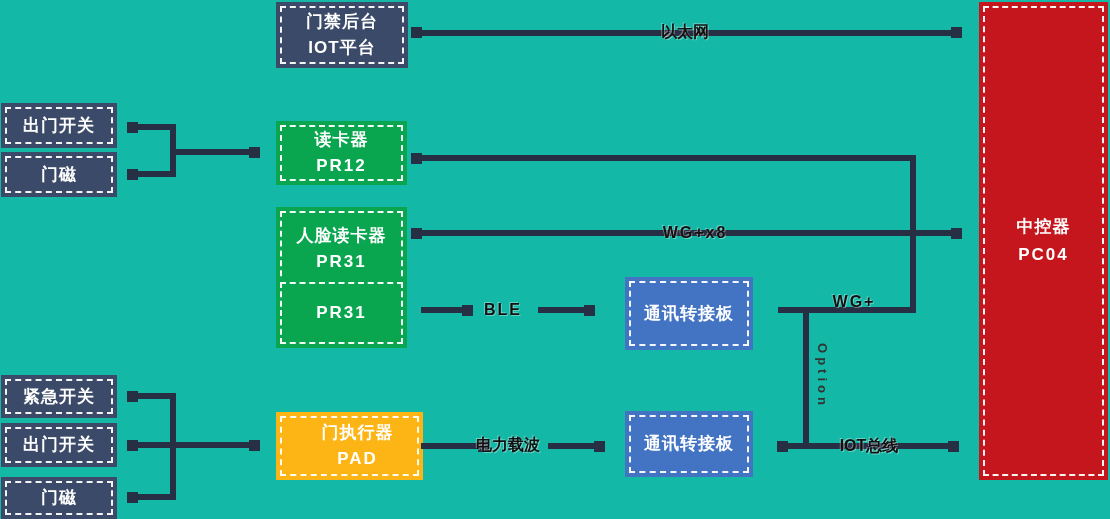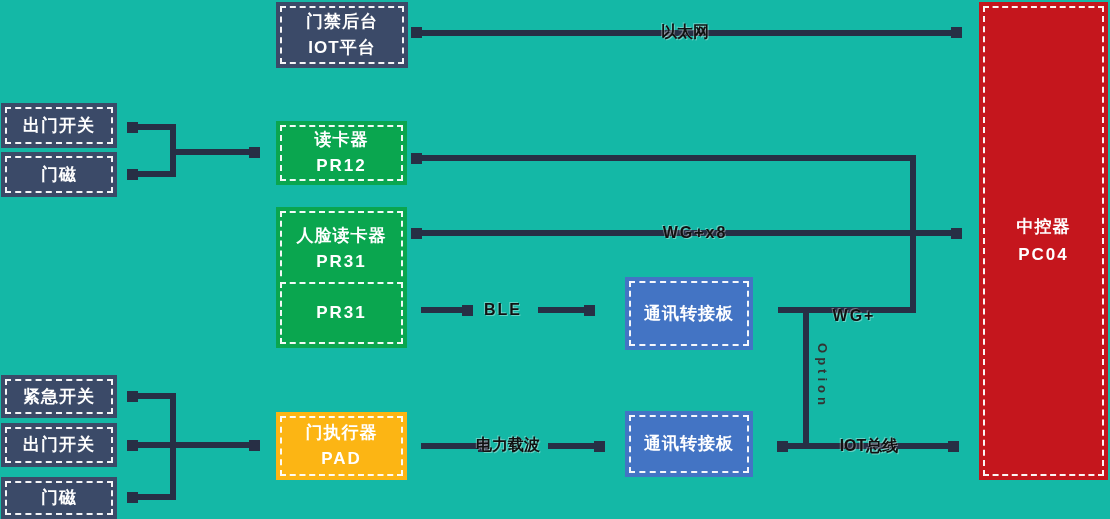--- a/index.html
+++ b/index.html
@@ -65,21 +65,21 @@
   </div>
 
   <div class="box" style="left: 1px; top: 423px; width: 116px; height: 44px; background-color: rgb(59, 74, 104);">
     <span>出门开关</span>
   </div>
 
   <div class="box" style="left: 1px; top: 477px; width: 116px; height: 42px; background-color: rgb(59, 74, 104);">
     <span>门磁</span>
   </div>
 
-  <div class="box" style="left: 276px; top: 412px; width: 131px; height: 68px; background-color: rgb(252, 181, 20);">
+  <div class="box" style="left: 276px; top: 412px; width: 131px; height: 68px; background-color: rgb(252, 181, 20); padding-left: 16px;">
     <span>门执行器</span>
     <span class="sub">PAD</span>
   </div>
 
   <div class="box" style="left: 625px; top: 277px; width: 128px; height: 73px; background-color: rgb(67, 116, 196);">
     <span>通讯转接板</span>
   </div>
 
   <div class="box" style="left: 625px; top: 411px; width: 128px; height: 66px; background-color: rgb(67, 116, 196);">
     <span>通讯转接板</span>
@@ -134,21 +134,21 @@
   <div class="sq" style="left: 777px; top: 441px; background-color: rgb(39, 47, 69);"></div>
   <div class="sq" style="left: 948px; top: 441px; background-color: rgb(39, 47, 69);"></div>
   <div class="sq" style="left: 127px; top: 391px; background-color: rgb(39, 47, 69);"></div>
   <div class="sq" style="left: 127px; top: 440px; background-color: rgb(39, 47, 69);"></div>
   <div class="sq" style="left: 127px; top: 492px; background-color: rgb(39, 47, 69);"></div>
   <div class="sq" style="left: 249px; top: 440px; background-color: rgb(39, 47, 69);"></div>
 
   <div class="lbl" style="left:685px;top:32px;">以太网</div>
   <div class="lbl latin" style="left:695px;top:233px;">WG+x8</div>
   <div class="lbl latin" style="left:503px;top:310px;">BLE</div>
-  <div class="lbl latin" style="left:854px;top:316px;">WG+</div>
+  <div class="lbl latin" style="left:854px;top:302px;">WG+</div>
   <div class="lbl stack" style="left:508px;top:445px;">
     <span>电力</span>
     <span>载波</span>
   </div>
   <div class="lbl vert" style="left:822px;top:376px;">Option</div>
   <div class="lbl" style="left:869px;top:446px;">IOT总线</div>
 
 </div>
 
 </body></html>

